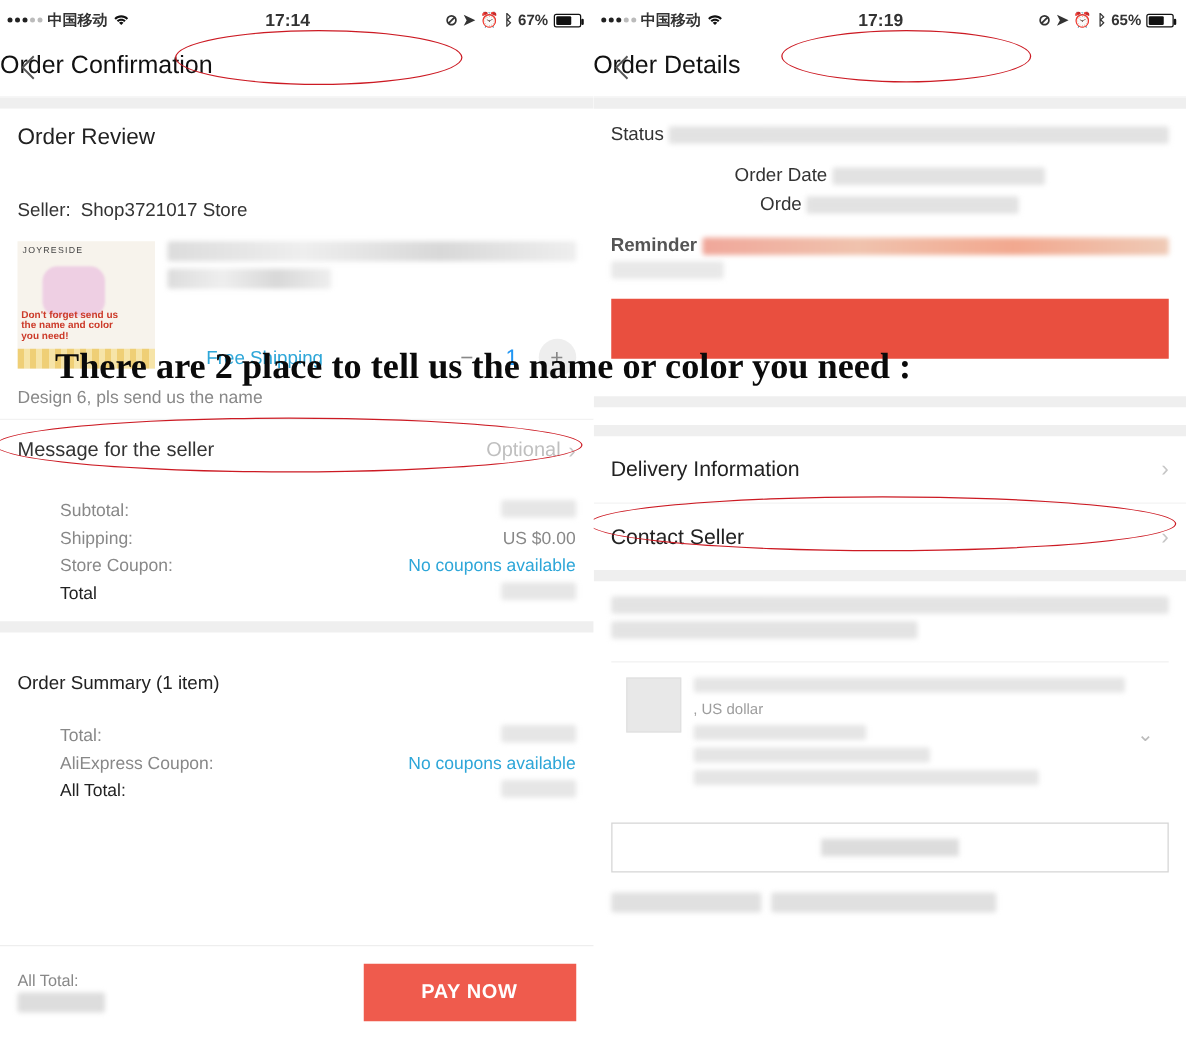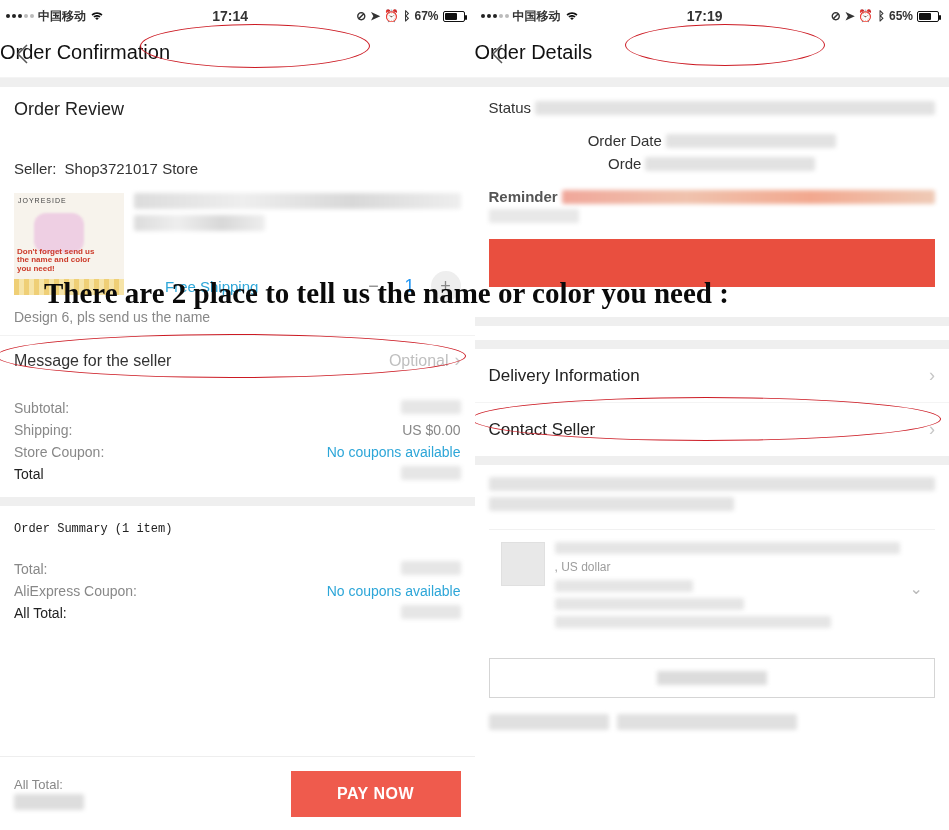--- a/index.html
+++ b/index.html
@@ -131,30 +131,30 @@
 
   
   .msg-row {
     padding:14px 14px; display:flex; align-items:center; justify-content:space-between;
     font-size:16px; border-top:1px solid #f2f2f2; position:relative;
   }
   .msg-row .opt { color:#bfbfbf; display:flex; align-items:center; gap:6px;}
   .chev-right { font-size:18px; color:#c6c6c6; }
 
   
-  .price-rows { padding:12px 14px; }
+  .price-rows { padding:12px 14px;margin-left:34px; }
   .price-row { display:flex; justify-content:space-between; font-size:14px; color:#888; padding:3px 0;}
   .price-row.total { color:#222; }
   .coupon-link { color:#2da6d8; }
   .blur-val {
     width:60px; height:14px; background:#e6e6e6; filter:blur(2px); border-radius:2px;
   }
 
   
-  .summary-title { font-size:12px; color:#222; padding:16px 14px 10px 14px;font-family:Liberation Mono, monospace; }
+  .summary-title { font-size:15px; color:#222; padding:32px 14px 10px 14px; }
 
   
   .paybar {
     position:absolute; left:0; right:0; bottom:0; height:74px; background:#fff;
     border-top:1px solid #eee; display:flex; align-items:center; justify-content:space-between;
     padding:0 14px;
   }
   .paybar .left { display:flex; flex-direction:column; gap:2px;}
   .paybar .left .t{ font-size:13px; color:#888;}
   .paybar .left .bv{ width:70px; height:16px; background:#ddd; filter:blur(2px); border-radius:2px;}

